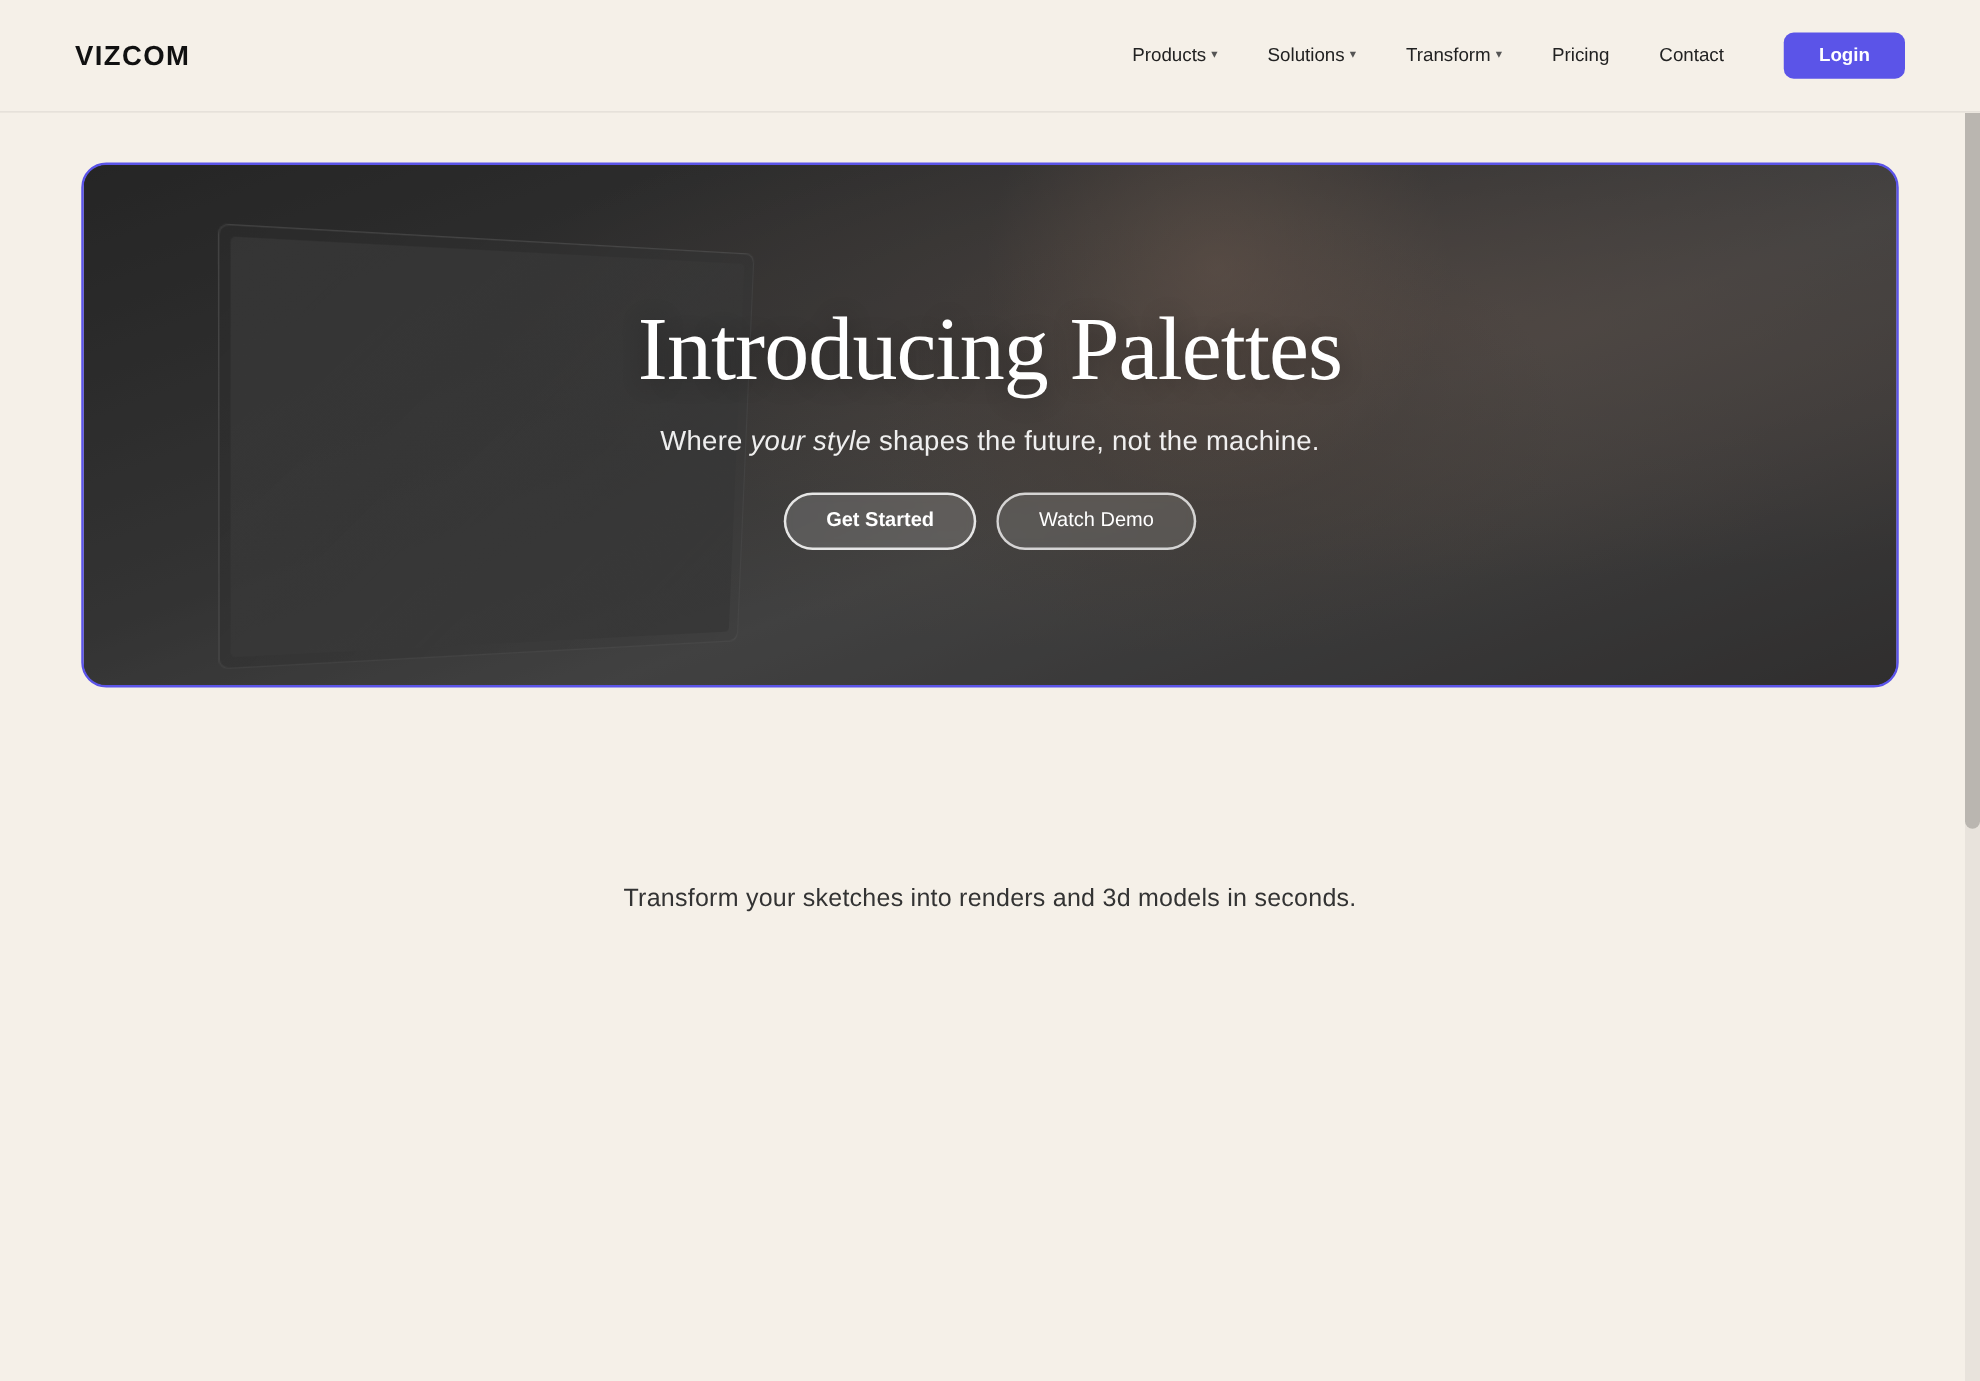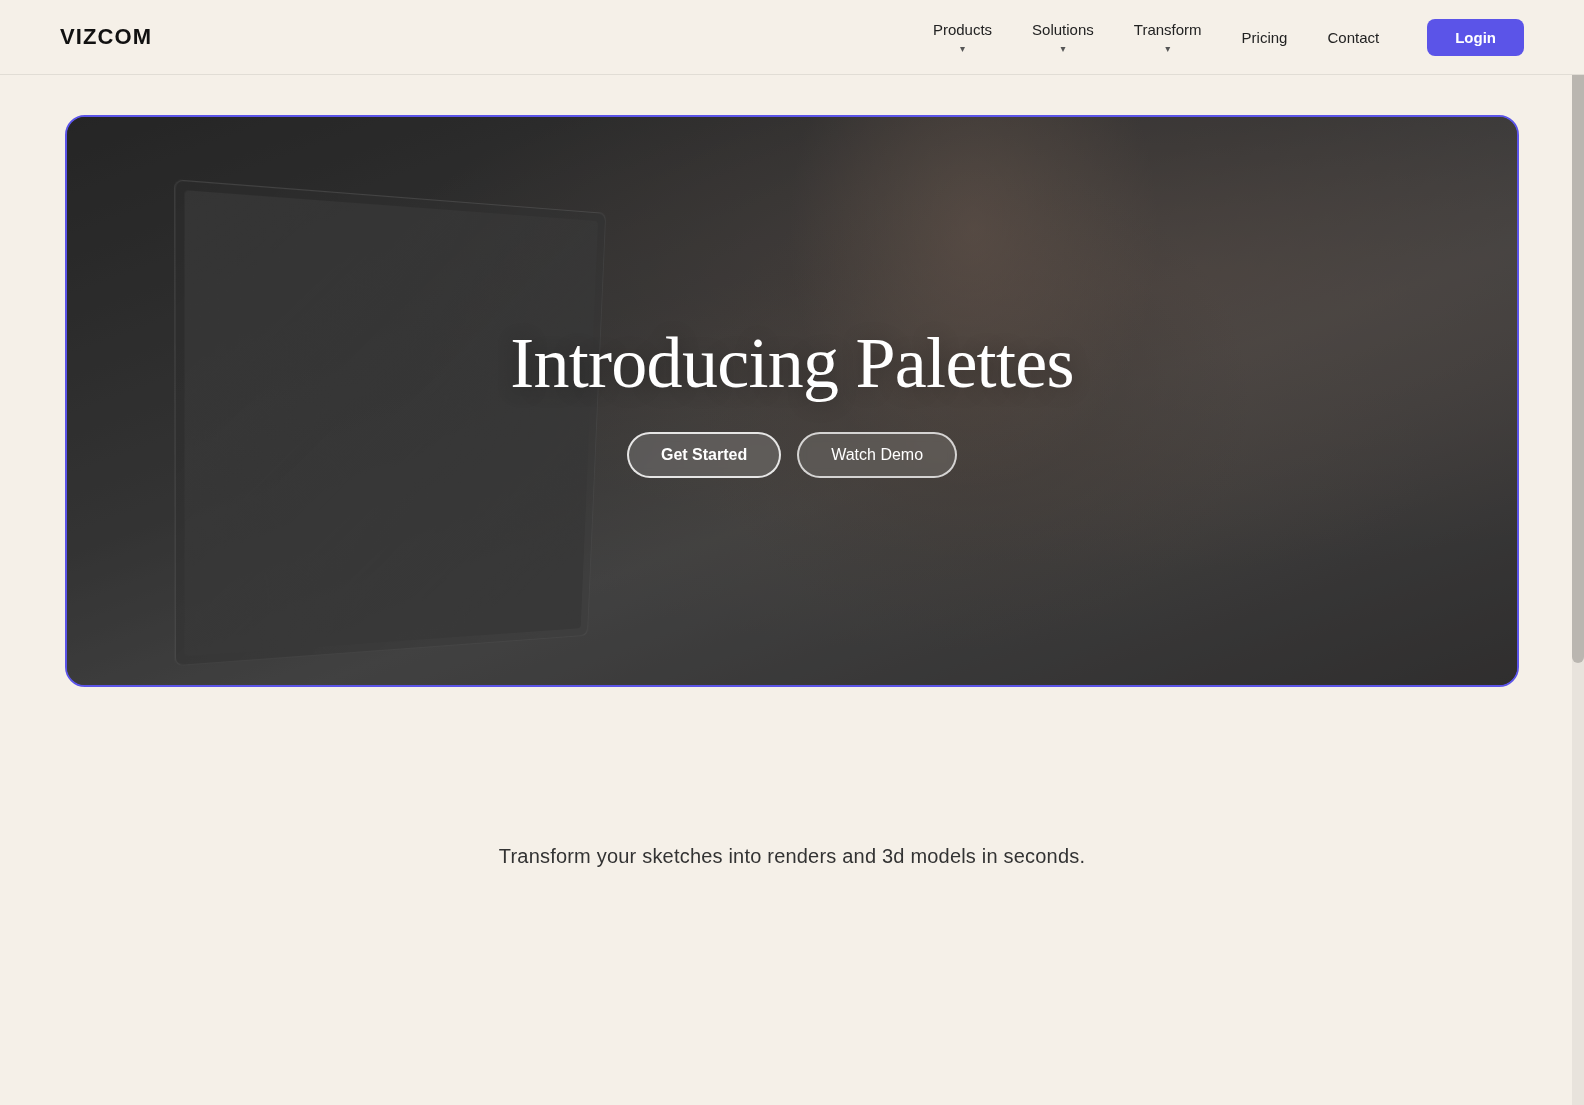--- a/index.html
+++ b/index.html
@@ -15,21 +15,21 @@
       min-height: 1105px;
       overflow-x: hidden;
     }
 
     
     nav {
       display: flex;
       align-items: center;
       justify-content: space-between;
       padding: 0 60px;
-      height: 75px;
+      height: 90px;
       background-color: #f5f0e8;
       border-bottom: 1px solid rgba(0,0,0,0.08);
       position: relative;
       z-index: 10;
     }
 
     .nav-logo {
       font-size: 22px;
       font-weight: 800;
       letter-spacing: 0.05em;
@@ -38,29 +38,28 @@
     }
 
     .nav-links {
       display: flex;
       align-items: center;
       gap: 8px;
     }
 
     .nav-link {
       display: flex;
-      align-items: center;
+      align-items: flex-start;
       gap: 4px;
       padding: 8px 16px;
       font-size: 15px;
       color: #222;
       cursor: pointer;
       border-radius: 6px;
       font-weight: 500;
-      flex-direction: column;
     }
 
     .nav-link .chevron {
       font-size: 10px;
       color: #555;
       margin-top: 1px;
     }
 
     .nav-login {
       background-color: #5b54e8;
@@ -77,21 +76,21 @@
     
     .hero-wrapper {
       padding: 40px 65px 50px;
     }
 
     .hero-container {
       position: relative;
       border-radius: 20px;
       overflow: hidden;
       border: 2.5px solid #5b54e8;
-      height: 572px;
+      height: 420px;
       background: linear-gradient(135deg, #3a3a3a 0%, #4a4a4a 30%, #5a5858 50%, #3d3c3c 70%, #2e2e2e 100%);
     }
 
     
     .hero-bg {
       position: absolute;
       inset: 0;
       background: 
         radial-gradient(ellipse at 75% 30%, rgba(120, 100, 90, 0.6) 0%, transparent 50%),
         radial-gradient(ellipse at 60% 60%, rgba(100, 90, 80, 0.5) 0%, transparent 40%),
@@ -278,20 +277,23 @@
 
 <div class="hero-wrapper">
   <div class="hero-container">
     <div class="hero-bg"></div>
     <div class="hero-person"></div>
     <div class="hero-device"></div>
     <div class="hero-overlay"></div>
 
     <div class="hero-content">
       <h1 class="hero-title">Introducing Palettes</h1>
+      <p class="hero-subtitle">
+        <span>Where </span><em>your style</em><span> shapes the future, not the machine.</span>
+      </p>
       <div class="hero-buttons">
         <button class="btn-get-started">Get Started</button>
         <button class="btn-watch-demo">Watch Demo</button>
       </div>
     </div>
   </div>
 </div>
 
 <div class="section-below">
   <p class="section-subtitle">Transform your sketches into renders and 3d models in seconds.</p>

